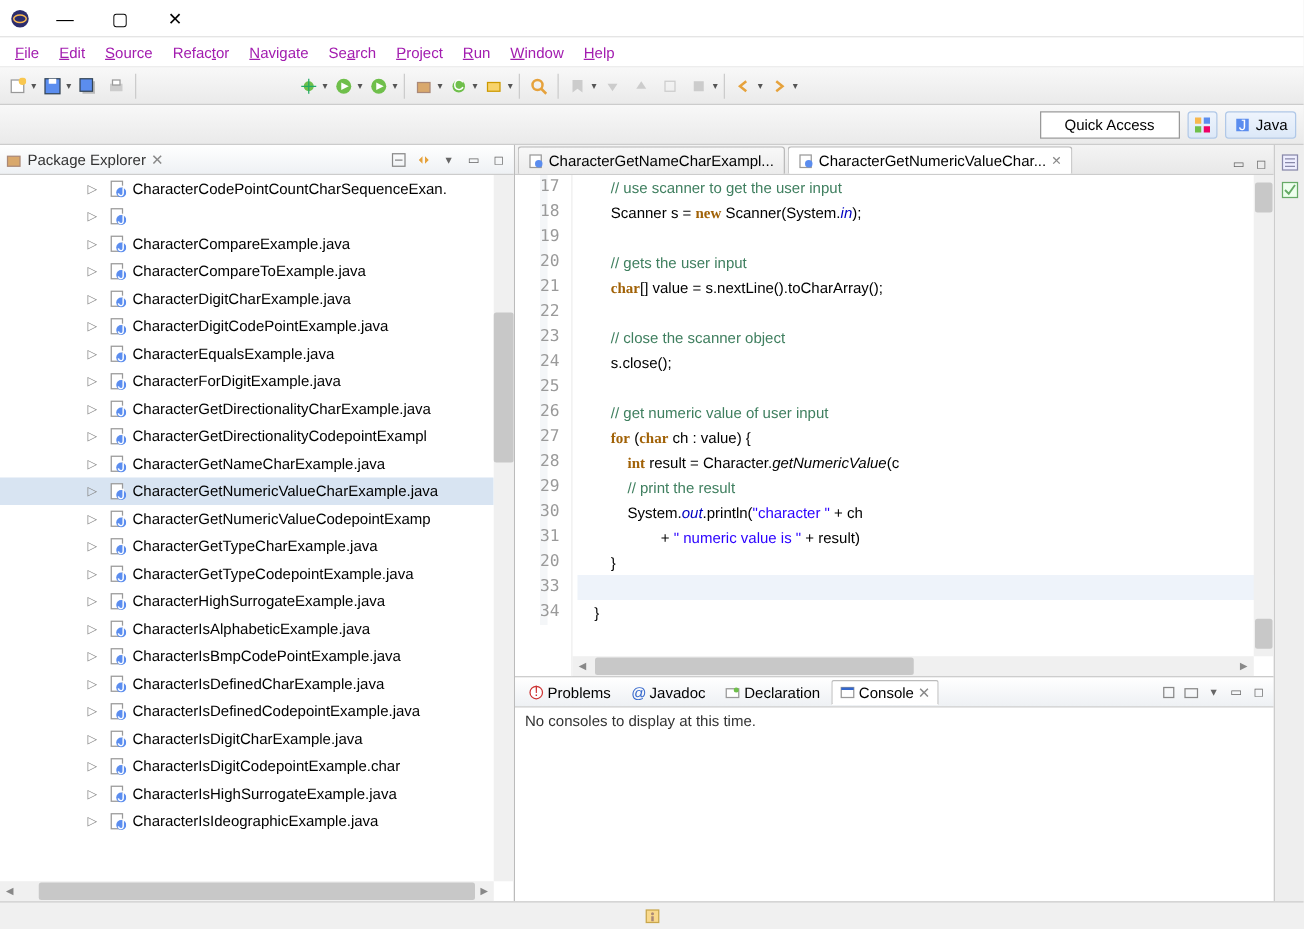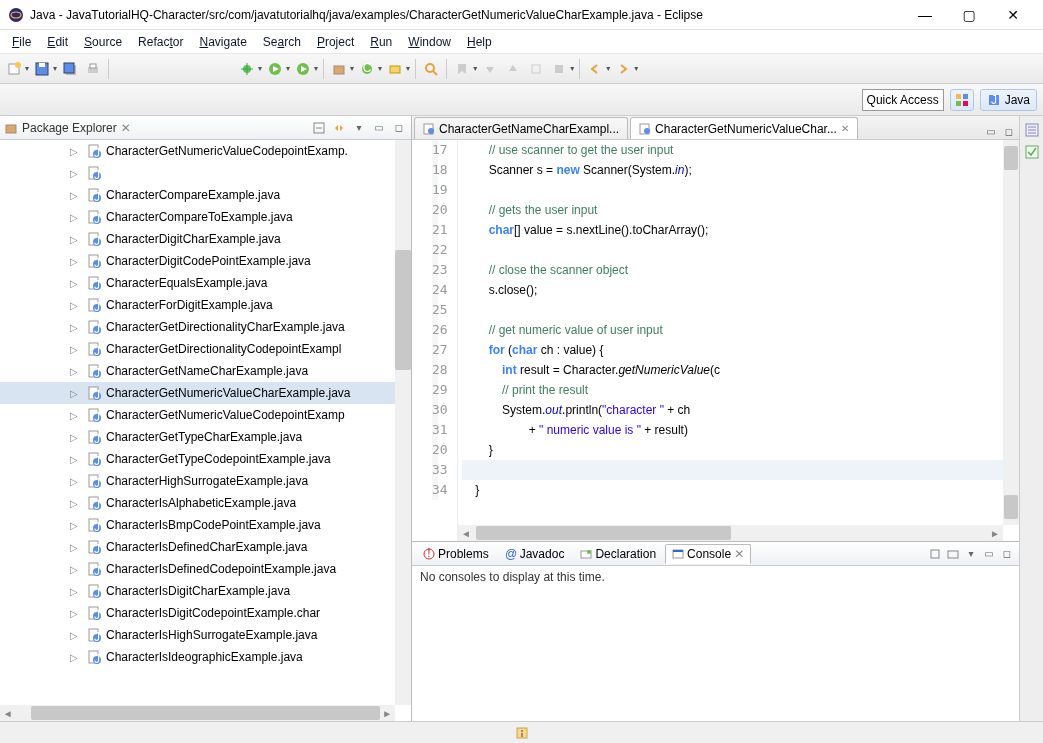--- a/index.html
+++ b/index.html
@@ -7,33 +7,33 @@
 
 
 .titlebar { height: 30px; background: #fff; display: flex; align-items: center; padding: 0 8px; border-bottom: 1px solid #ddd; }
 .titlebar .icon { width: 16px; height: 16px; margin-right: 6px; display: inline-flex; }
 .titlebar .title { flex: 1; font-size: 12px; color: #000; }
 .titlebar .winbtn { width: 44px; height: 28px; display: flex; align-items: center; justify-content: center; font-size: 14px; }
 .titlebar .winbtn.close { color: #000; }
 
 
 .menubar { height: 24px; background: #fff; display: flex; align-items: center; padding: 0 4px; border-bottom: 1px solid #e8e8e8; }
-.menubar .menuitem { padding: 2px 8px; font-size: 12px; color: #0f172a; }
+.menubar .menuitem { padding: 2px 8px; font-size: 12px; color: #a21caf; }
 .menubar .mn { text-decoration: underline; }
 
 
 .toolbar { height: 30px; background: linear-gradient(#f8f8f8,#eaeaea); display: flex; align-items: center; padding: 0 4px; gap: 3px; border-bottom: 1px solid #ccc; }
 .toolbar .tbtn { width: 20px; height: 20px; display: flex; align-items: center; justify-content: center; border-radius: 2px; }
 .toolbar .tsep { width: 1px; height: 20px; background: #ccc; margin: 0 2px; }
 .toolbar .drop { font-size: 8px; color: #555; margin-left: -2px; }
 .toolbar .spacer { flex: 1; }
 
 
 .persp { height: 32px; background: linear-gradient(#f8f8f8,#eaeaea); display: flex; align-items: center; justify-content: flex-end; padding: 0 6px; border-bottom: 1px solid #ccc; gap: 6px; }
-.persp .qa { border: 1px solid #999; padding: 3px 4px; background: #fff; }
+.persp .qa { border: 1px solid #999; padding: 3px 19px; background: #fff; }
 .persp .pbtn { padding: 3px 6px; border: 1px solid #b0c8e8; background: linear-gradient(#eef4fc,#dce8f8); border-radius: 3px; display: flex; align-items: center; gap: 4px; }
 .persp .pbtn.small { padding: 3px 4px; }
 
 
 .main { flex: 1; display: flex; overflow: hidden; }
 
 
 .pkgexp { width: 412px; display: flex; flex-direction: column; border-right: 1px solid #bbb; background: #fff; }
 .viewhdr { height: 24px; display: flex; align-items: center; background: linear-gradient(#fff,#eef1f4); border-bottom: 1px solid #ccc; padding: 0 4px; gap: 4px; }
 .viewhdr .vtitle { flex: 1; font-size: 11px; color: #333; display: flex; align-items: center; gap: 4px; }
@@ -59,21 +59,21 @@
 .tab .cl { color: #888; font-size: 10px; }
 .tabbar .tend { flex: 1; }
 .tabbar .tctl { width: 16px; height: 16px; display: flex; align-items: center; justify-content: center; font-size: 10px; color: #666; margin-right: 2px; }
 
 .editor { flex: 1; display: flex; position: relative; overflow: hidden; }
 .gutter { width: 46px; background: #fff; border-right: 1px solid #eee; }
 .gutter .ln { height: 20px; text-align: right; padding-right: 6px; color: #9a9a9a; font-family: Consolas, monospace; font-size: 13px; line-height: 20px; background: #f4f6f8; margin: 0 20px; }
 .code { flex: 1; font-family: Consolas, monospace; font-size: 13px; line-height: 20px; white-space: pre; color: #000; padding-left: 4px; position: relative; }
 .code .cline { height: 20px; }
 .code .hl { background: #eef3fa; }
-.kw { color: #3b82f6; font-weight: bold; }
+.kw { color: #a16207; font-weight: bold; font-family: Liberation Serif, serif; }
 .cm { color: #3f7f5f; }
 .str { color: #2a00ff; }
 .fld { color: #0000c0; font-style: italic; }
 .mtd { font-style: italic; }
 .ed-vscroll { position: absolute; right: 0; top: 0; bottom: 16px; width: 16px; background: #f0f0f0; }
 .ed-vscroll .th { position: absolute; top: 6px; width: 14px; left: 1px; height: 24px; background: #c8c8c8; border-radius: 2px; }
 .ed-vscroll .th2 { position: absolute; bottom: 6px; width: 14px; left: 1px; height: 24px; background: #c8c8c8; border-radius: 2px; }
 .ed-hscroll { position: absolute; left: 46px; right: 16px; bottom: 0; height: 16px; background: #f0f0f0; display: flex; align-items: center; }
 .ed-hscroll .ar { width: 16px; text-align: center; color: #888; font-size: 10px; }
 .ed-hscroll .th { flex: 1; height: 14px; background: #c8c8c8; border-radius: 2px; margin: 0 2px; max-width: 380px; }
@@ -100,21 +100,20 @@
 </head>
 <body>
 
 <div class="titlebar">
   <span class="icon">
     <svg viewBox="0 0 16 16">
         <circle cx="8" cy="8" r="7" fill="#2c2c6c"></circle>
         <ellipse cx="8" cy="8" rx="5" ry="3" fill="none" stroke="#f8b84e" stroke-width="1.2"></ellipse>
       </svg>
   </span>
-  <span class="title">Java - JavaTutorialHQ-Character/src/com/javatutorialhq/java/examples/CharacterGetNumericValueCharExample.java - Eclipse</span>
   <div class="winbtn">—</div>
   <div class="winbtn">▢</div>
   <div class="winbtn close">✕</div>
 </div>
 
 <div class="menubar" id="menubar">
     <div class="menuitem"><span class="mn">F</span>ile</div>
     <div class="menuitem"><span class="mn">E</span>dit</div>
     <div class="menuitem"><span class="mn">S</span>ource</div>
     <div class="menuitem">Refac<span class="mn">t</span>or</div>
@@ -297,21 +296,21 @@
       <div class="tree-inner" id="treeinner">
           <div class="tree-row">
             <span class="tw">▷</span>
             <span class="ficon">
               <svg width="14" height="14">
                 <rect x="2" y="1" width="9" height="12" fill="#fff" stroke="#999"></rect>
                 <circle cx="10" cy="10" r="4" fill="#5b8def"></circle>
                 <text x="10" y="13" font-size="6" text-anchor="middle" fill="#fff">J</text>
               </svg>
             </span>
-            <span>CharacterGetNumericValueCodepointExamp.</span>
+            <span>CharacterCodePointCountCharSequenceExan.</span>
           </div>
           <div class="tree-row">
             <span class="tw">▷</span>
             <span class="ficon">
               <svg width="14" height="14">
                 <rect x="2" y="1" width="9" height="12" fill="#fff" stroke="#999"></rect>
                 <circle cx="10" cy="10" r="4" fill="#5b8def"></circle>
                 <text x="10" y="13" font-size="6" text-anchor="middle" fill="#fff">J</text>
               </svg>
             </span>

